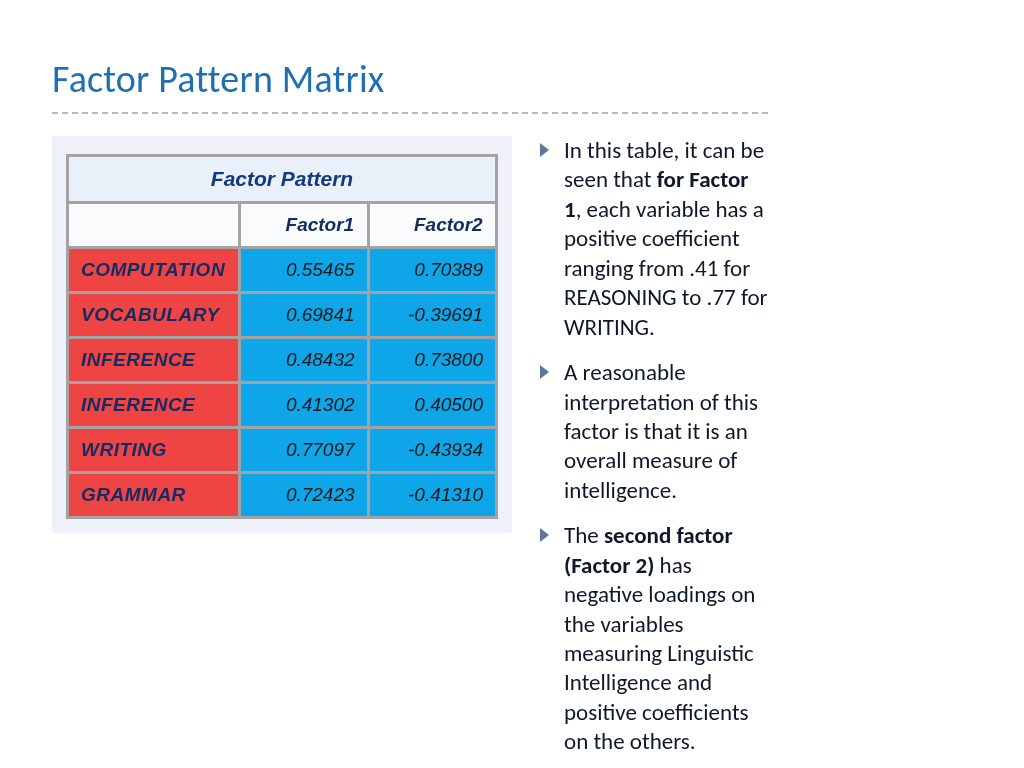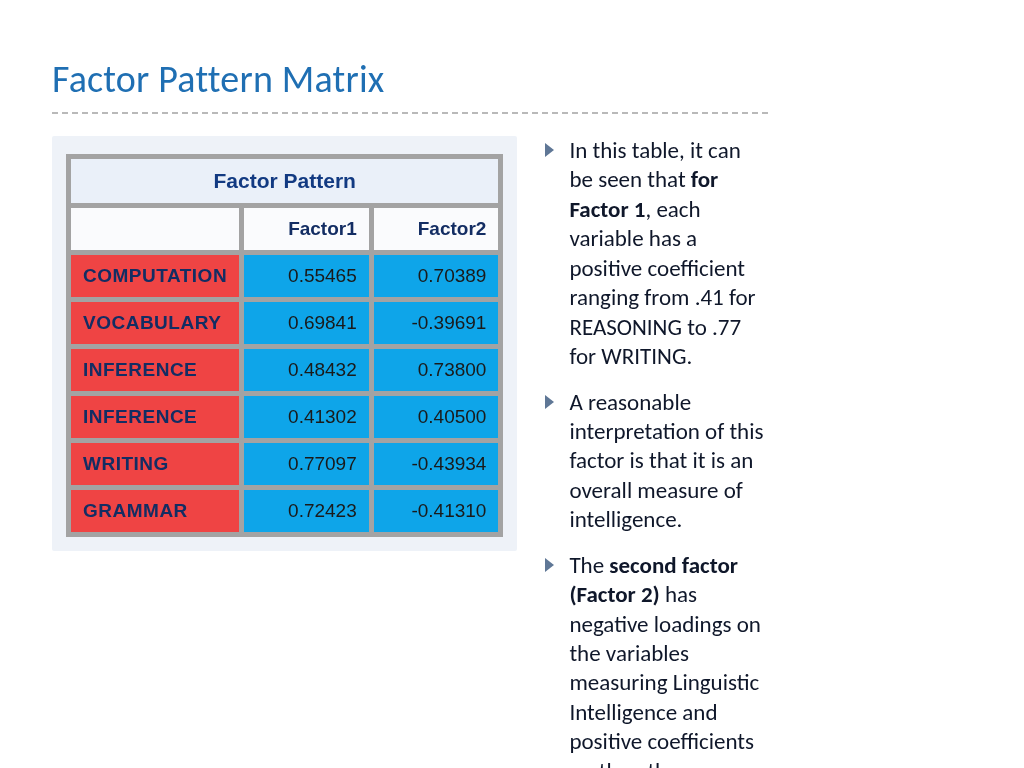--- a/index.html
+++ b/index.html
@@ -6,21 +6,21 @@
   html, body { width: 1024px; height: 768px; font-family: Calibri, "Segoe UI", Arial, sans-serif; background: #fff; color: #000; }
   .slide { width: 820px; height: 768px; position: relative; padding: 56px 52px 30px 52px; }
   .title { font-size: 38px; color: #1f6fb3; font-weight: 400; margin-bottom: 10px; letter-spacing: .2px; }
   .dash-sep { border: none; border-top: 2px dashed #b9b9b9; margin: 4px 0 22px 0; }
   .content { display: flex; gap: 24px; }
   .left { flex: 0 0 460px; }
   .right { flex: 1; }
 
   .table-wrap { background: #eef2f8; padding: 18px 14px 14px 14px; border-radius: 2px; }
   table.fp { border-collapse: collapse; width: 100%; font-family: Arial, sans-serif; }
-  table.fp th, table.fp td { border: 5px solid #a3a3a3; padding: 10px 12px; font-size: 19px; }
+  table.fp th, table.fp td { border: 3px solid #a3a3a3; padding: 10px 12px; font-size: 19px; font-style: italic; }
   table.fp th.cap { background: #eaf0f9; color: #123a82; font-weight: bold; font-size: 21px; text-align: center; padding: 10px; }
   table.fp th.col { background: #fafbfd; color: #132d63; font-weight: bold; text-align: center; padding-left: 44px; }
   table.fp td.rowh { background: #ef4444; color: #132d63; font-weight: bold; letter-spacing: .5px; }
   table.fp td.num { background: #0ea5e9; color: #1a1a1a; text-align: right; font-family: Arial, sans-serif; }
 
   ul.bullets { list-style: none; font-size: 23px; line-height: 1.28; color: #0f172a; }
   ul.bullets li { position: relative; padding-left: 28px; margin-bottom: 16px; }
   ul.bullets li::before { content: ""; position: absolute; left: 4px; top: 7px; width: 0; height: 0;
     border-top: 7px solid transparent; border-bottom: 7px solid transparent; border-left: 9px solid #5f7796; }
   .b { font-weight: bold; }

